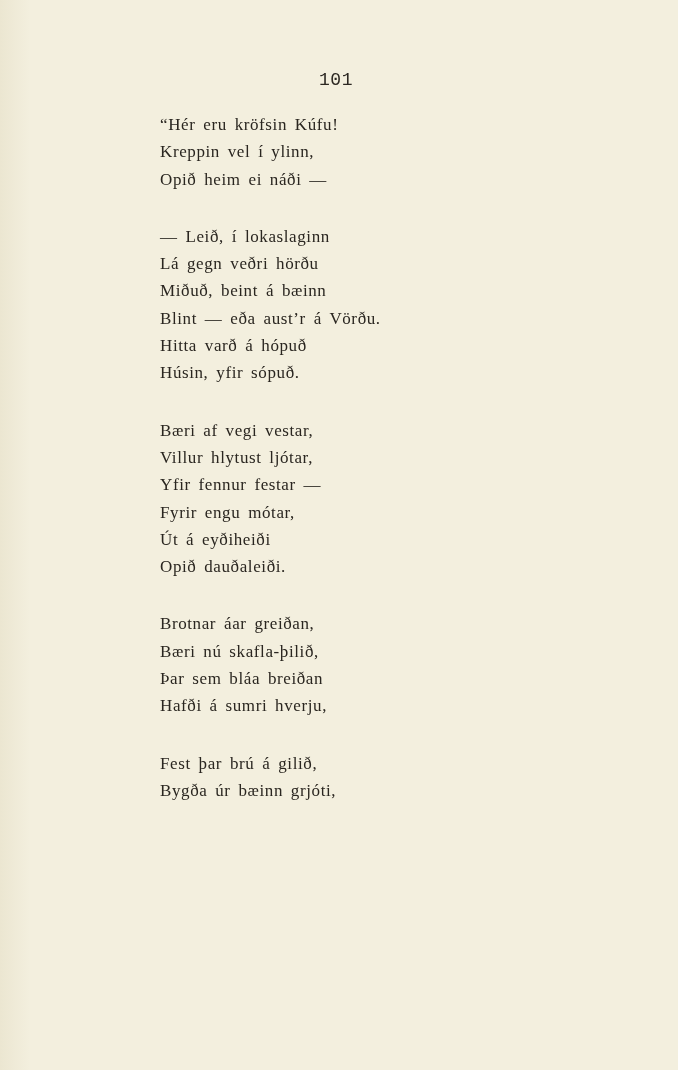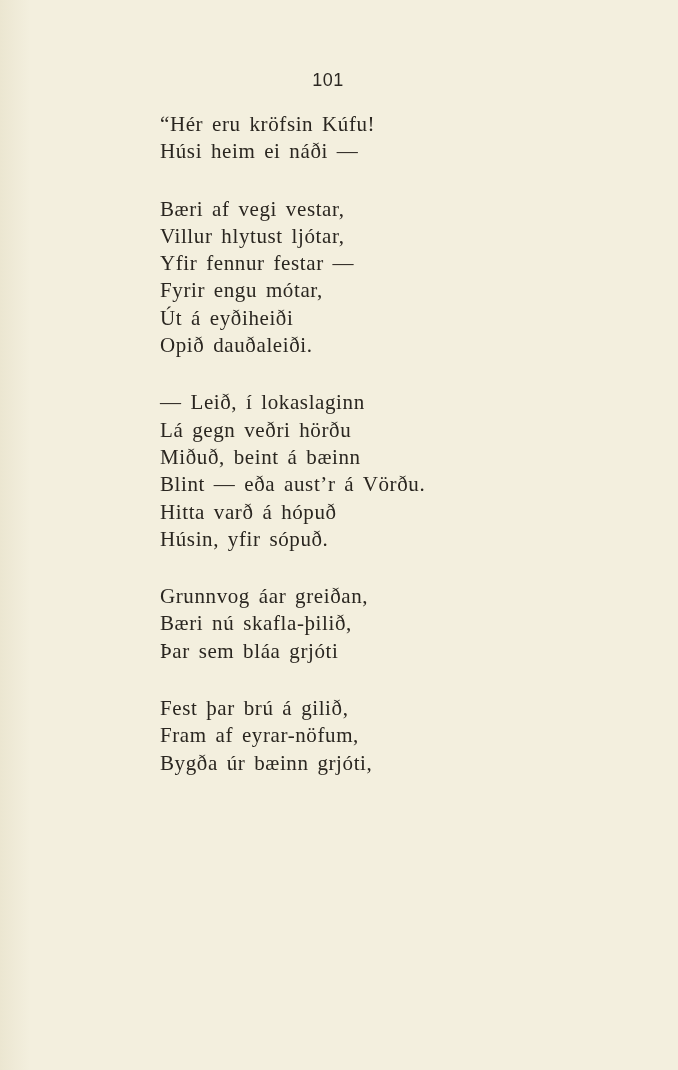--- a/index.html
+++ b/index.html
@@ -18,79 +18,80 @@
     .page {
       position: absolute;
       inset: 0;
       background:
         linear-gradient(90deg, rgba(200,190,150,0.18) 0px, rgba(243,239,222,0) 30px),
         #f3efde;
     }
     .page-number {
       position: absolute;
       top: 70px;
-      left: 8px;
+      left: 16px;
       width: 640px;
       text-align: center;
-      font-family: Liberation Sans, sans-serif;
+      font-family: Liberation Mono, monospace;
       font-size: 18px;
       letter-spacing: 0.5px;
       color: #2c2822;
     }
     .poem {
       position: absolute;
       top: 111px;
       left: 160px;
       width: 440px;
     }
     .stanza {
       margin: 0 0 30px 0;
     }
     .line {
       display: block;
       font-family: "Liberation Serif", serif;
-      font-size: 21px;
+      font-size: 17px;
       line-height: 27.3px;
       letter-spacing: 0.6px;
       word-spacing: 3px;
       white-space: nowrap;
       color: #2a2620;
     }
   </style>
 </head>
 <body>
 
 <div class="page">
   <div class="page-number">101</div>
 
   <div class="poem">
     <div class="stanza">
       <span class="line">“Hér eru kröfsin Kúfu!</span>
-      <span class="line">Húsi heim ei náði —</span>
+      <span class="line">Kreppin vel í ylinn,</span>
+      <span class="line">Opið heim ei náði —</span>
+    </div>
+    <div class="stanza">
+      <span class="line">— Leið, í lokaslaginn</span>
+      <span class="line">Lá gegn veðri hörðu</span>
+      <span class="line">Miðuð, beint á bæinn</span>
+      <span class="line">Blint — eða aust’r á Vörðu.</span>
+      <span class="line">Hitta varð á hópuð</span>
+      <span class="line">Húsin, yfir sópuð.</span>
     </div>
     <div class="stanza">
       <span class="line">Bæri af vegi vestar,</span>
       <span class="line">Villur hlytust ljótar,</span>
       <span class="line">Yfir fennur festar —</span>
       <span class="line">Fyrir engu mótar,</span>
       <span class="line">Út á eyðiheiði</span>
       <span class="line">Opið dauðaleiði.</span>
     </div>
     <div class="stanza">
-      <span class="line">— Leið, í lokaslaginn</span>
-      <span class="line">Lá gegn veðri hörðu</span>
-      <span class="line">Miðuð, beint á bæinn</span>
-      <span class="line">Blint — eða aust’r á Vörðu.</span>
-      <span class="line">Hitta varð á hópuð</span>
-      <span class="line">Húsin, yfir sópuð.</span>
-    </div>
-    <div class="stanza">
-      <span class="line">Grunnvog áar greiðan,</span>
+      <span class="line">Brotnar áar greiðan,</span>
       <span class="line">Bæri nú skafla-þilið,</span>
-      <span class="line">Þar sem bláa grjóti</span>
+      <span class="line">Þar sem bláa breiðan</span>
+      <span class="line">Hafði á sumri hverju,</span>
     </div>
     <div class="stanza">
       <span class="line">Fest þar brú á gilið,</span>
-      <span class="line">Fram af eyrar-nöfum,</span>
       <span class="line">Bygða úr bæinn grjóti,</span>
     </div>
   </div>
 </div>
 
 </body></html>

